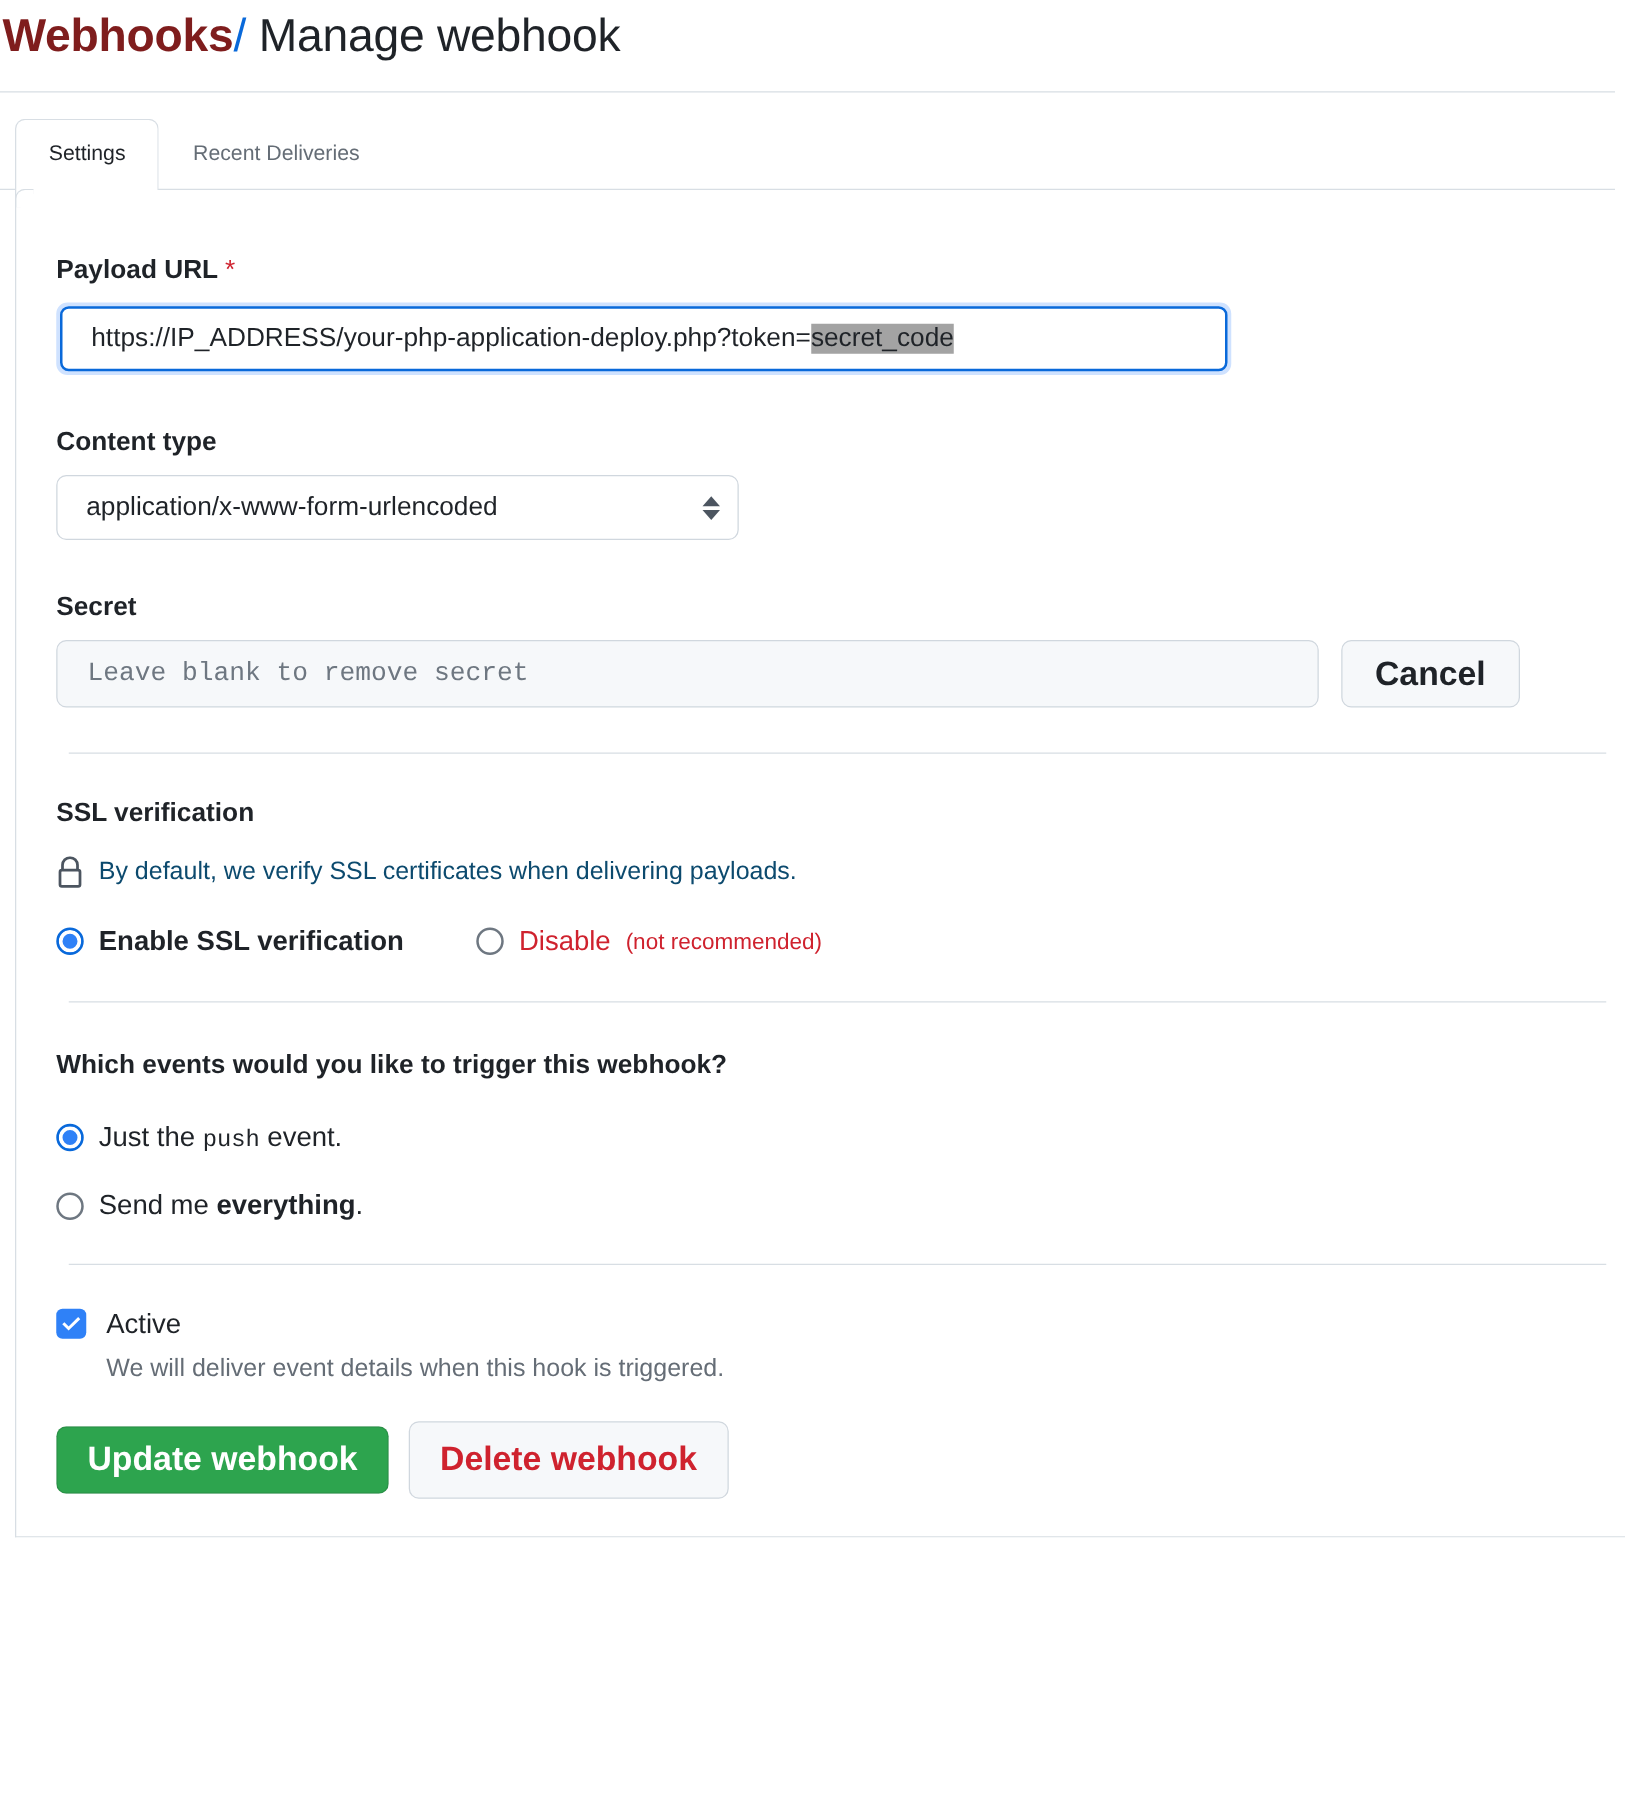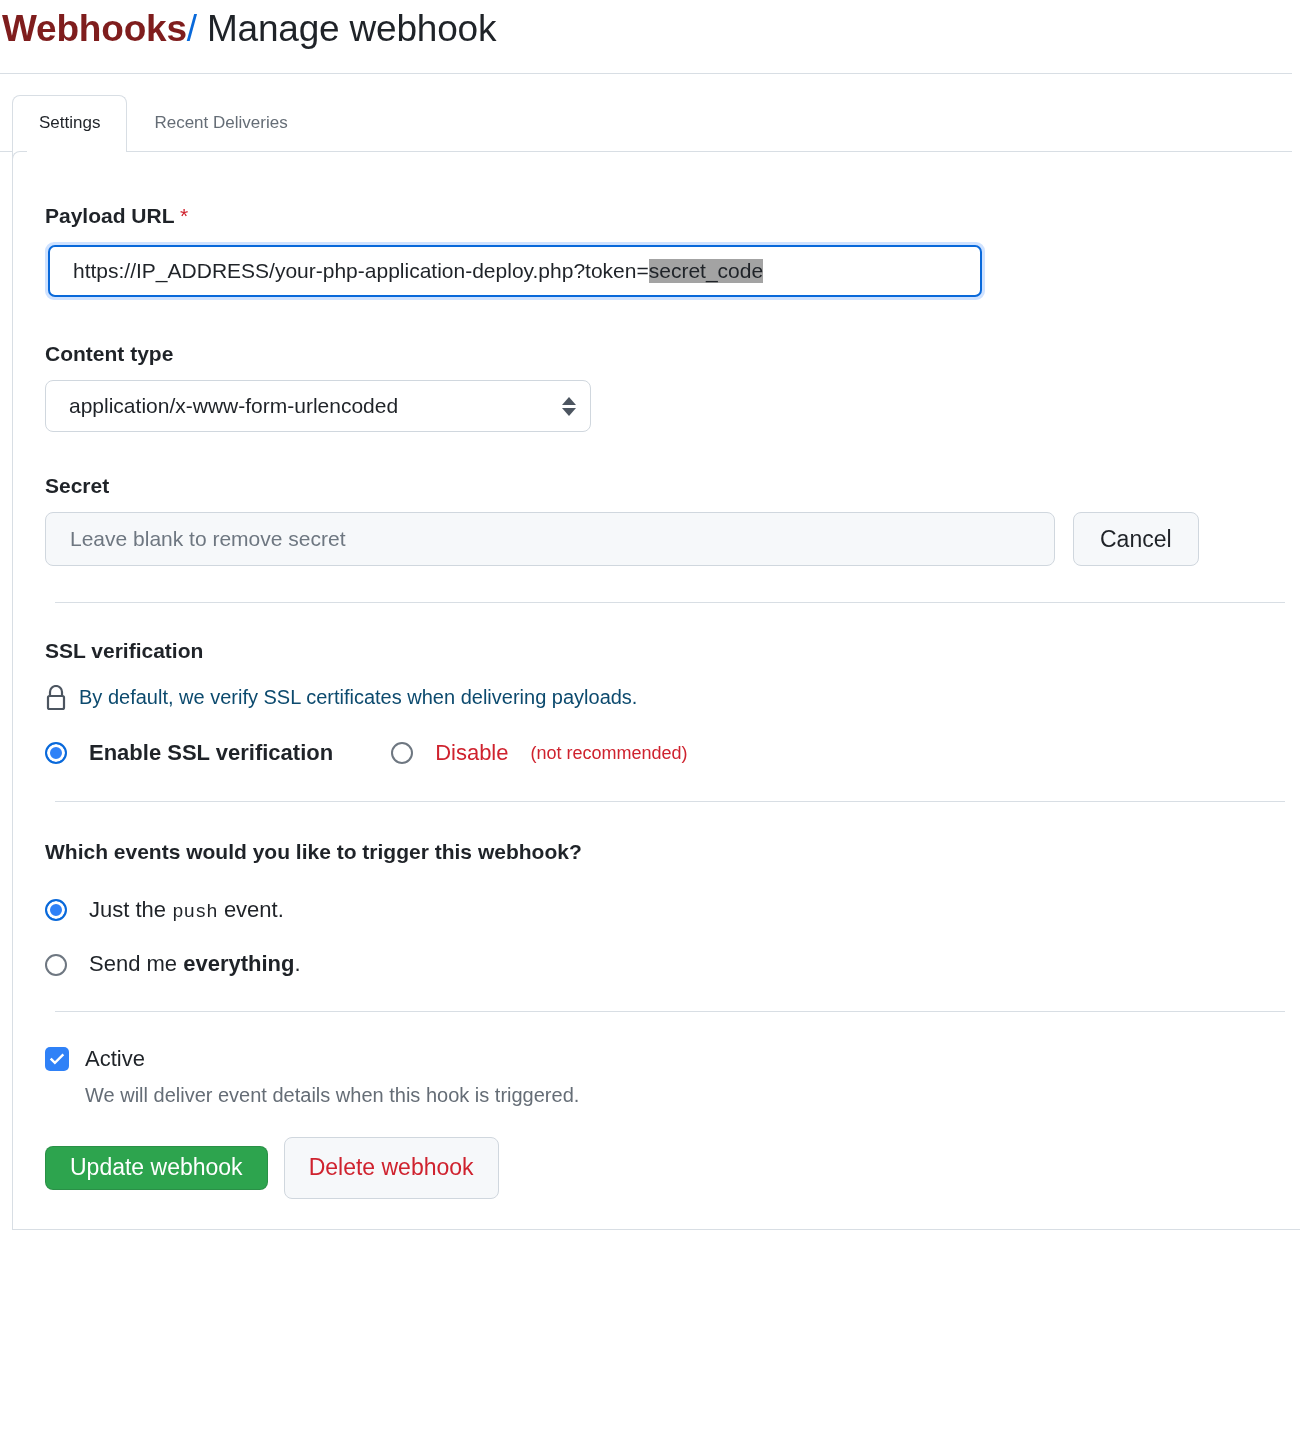--- a/index.html
+++ b/index.html
@@ -164,30 +164,30 @@
     align-items: center;
     gap: 18px;
   }
   .secret-input {
     width: 1010px;
     height: 54px;
     border: 1px solid #d0d7de;
     border-radius: 8px;
     background: #f6f8fa;
     font-size: 21px;
-    font-family: Liberation Sans, sans-serif;
+    font-family: Liberation Mono, monospace;
     color: #6e7781;
     padding: 0 0 0 24px;
     display: flex;
     align-items: center;
   }
   .btn {
     font-family: "Liberation Sans", sans-serif;
-    font-size: 23px;
-    font-weight: 400;
+    font-size: 27px;
+    font-weight: 700;
     border-radius: 8px;
     cursor: pointer;
     display: inline-flex;
     align-items: center;
     justify-content: center;
     white-space: nowrap;
   }
   .btn-cancel {
     height: 54px;
     padding: 0 26px;
@@ -218,21 +218,21 @@
     font-size: 20px;
     color: #0c4a6e;
     margin-top: 20px;
   }
   .lock-icon { flex: 0 0 auto; display: inline-flex; }
 
   
   .radio-row {
     display: flex;
     align-items: center;
-    gap: 22px;
+    gap: 12px;
     cursor: pointer;
     text-align: center;
   }
   .radio {
     width: 22px; height: 22px;
     border-radius: 50%;
     flex: 0 0 auto;
     display: inline-block;
     position: relative;
     background: #ffffff;
@@ -268,21 +268,21 @@
   .check-desc {
     font-size: 20px;
     color: #656d76;
     margin: 10px 0 0 40px;
     line-height: 1.35;
   }
 
   
   .actions { display: flex; gap: 16px; align-items: center; }
   .btn-primary {
-    height: 44px;
+    height: 54px;
     padding: 0 24px;
     background: #2da44e;
     border: 1px solid rgba(27,31,36,0.15);
     color: #ffffff;
   }
   .btn-danger {
     height: 62px;
     padding: 0 24px;
     background: #f6f8fa;
     border: 1px solid #d0d7de;

